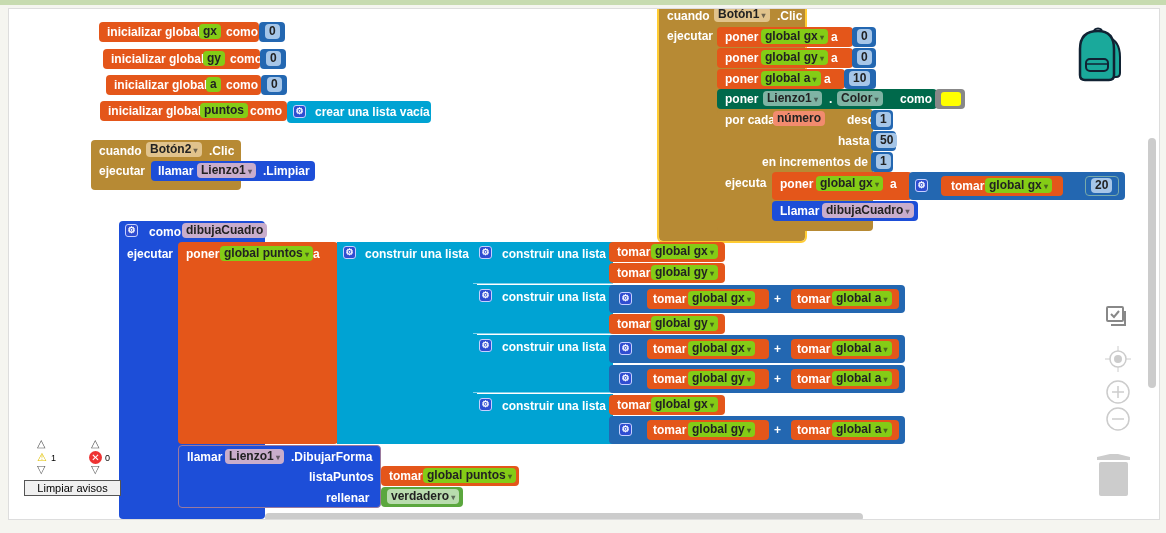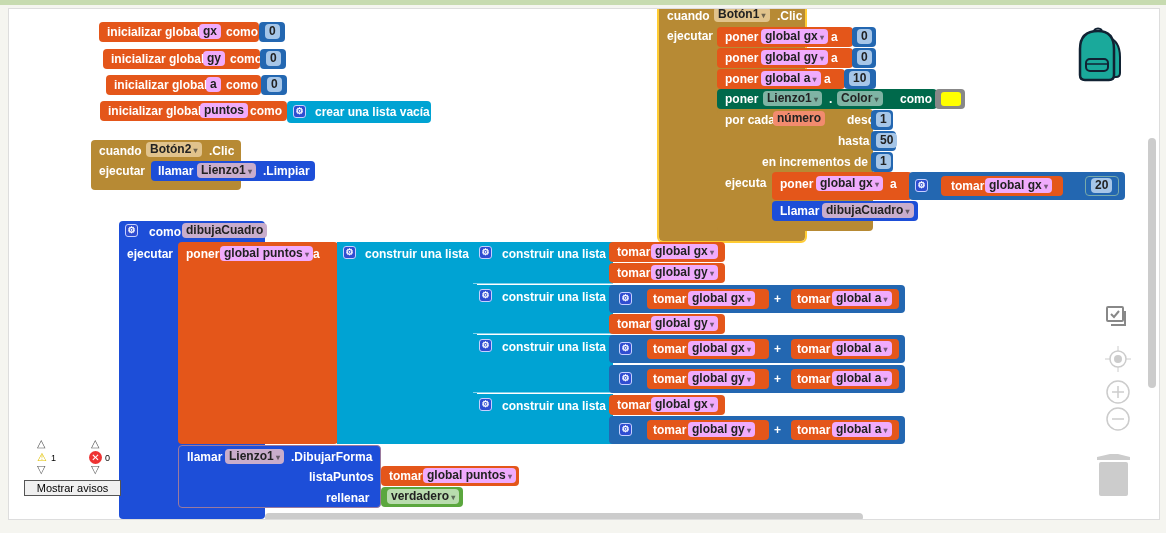--- a/index.html
+++ b/index.html
@@ -4,21 +4,21 @@
 <style>
   * { box-sizing: border-box; margin: 0; padding: 0; }
   html, body { width: 1166px; height: 533px; overflow: hidden; background: #f5f5f0; font-family: "Liberation Sans", sans-serif; }
   #topbar { position: absolute; left: 0; top: 0; width: 1166px; height: 5px; background: #c7dbb0; }
   #workspace { position: absolute; left: 8px; top: 8px; width: 1152px; height: 512px; background: #fff; border: 1px solid #ddd; overflow: hidden; }
   .blk { position: absolute; color: #fff; font-size: 12px; font-weight: bold; white-space: nowrap; border-radius: 4px; }
   .lbl { position: absolute; color: #fff; font-size: 12px; font-family: "Liberation Sans", sans-serif; white-space: nowrap; }
   .field { position: absolute; height: 15px; line-height: 15px; font-size: 12px; padding: 0 4px; border-radius: 4px; white-space: nowrap; color: #222; }
   .dd::after { content: " \25BE"; font-size: 8px; opacity: .6; }
   .orange { background: #e4561a; }
-  .orangeF { background: #f0abfc; }
+  .orangeF { background: #84cc16; }
   .blue { background: #2367b1; }
   .blueF { background: #a6c6e8; }
   .cyan { background: #00a3d3; }
   .gold { background: #b78a34; }
   .goldF { background: #e1c38c; }
   .purple { background: #1d4ed8; padding-left: 38px; }
   .purpleF { background: #c9adcc; }
   .green { background: #00694b; }
   .greenF { background: #7fb4a4; }
   .lgreen { background: #5ba73e; }
@@ -293,21 +293,21 @@
   <div style="position:absolute;left:14px;top:428px;width:100px;height:60px;">
     <span style="position:absolute;left:14px;top:0;font-size:11px;color:#555;">△</span>
     <span style="position:absolute;left:14px;top:14px;font-size:11px;color:#e0c000;">⚠</span>
     <span style="position:absolute;left:28px;top:16px;font-size:9px;color:#000;">1</span>
     <span style="position:absolute;left:14px;top:26px;font-size:11px;color:#555;">▽</span>
     <span style="position:absolute;left:68px;top:0;font-size:11px;color:#555;">△</span>
     <span style="position:absolute;left:66px;top:14px;width:13px;height:13px;border-radius:50%;background:#e33;color:#fff;font-size:10px;line-height:13px;text-align:center;">✕</span>
     <span style="position:absolute;left:82px;top:16px;font-size:9px;color:#000;">0</span>
     <span style="position:absolute;left:68px;top:26px;font-size:11px;color:#555;">▽</span>
   </div>
-  <button style="position:absolute;left:15px;top:471px;width:97px;height:16px;font-size:11px;background:#f0f0f0;border:1px solid #555;font-family:'Liberation Sans',sans-serif;">Mostrar avisos</button>
+  <button style="position:absolute;left:15px;top:471px;width:97px;height:16px;font-size:11px;background:#f0f0f0;border:1px solid #555;font-family:'Liberation Sans',sans-serif;">Limpiar avisos</button>
 
   <svg style="position:absolute;left:1063px;top:18px;" width="52" height="56" viewBox="0 0 52 56">
     <path d="M36 10 Q48 14 48 30 L48 46 Q48 50 44 50 L40 50" fill="#1aa99b" stroke="#123" stroke-width="2"></path>
     <path d="M22 3 Q26 0 30 3" fill="none" stroke="#123" stroke-width="2"></path>
     <path d="M8 22 Q8 4 26 4 Q42 4 42 22 L42 48 Q42 53 37 53 L13 53 Q8 53 8 48 Z" fill="#1aa99b" stroke="#123" stroke-width="2.5"></path>
     <rect x="14" y="32" width="22" height="12" rx="4" fill="#1aa99b" stroke="#123" stroke-width="2"></rect>
     <line x1="14" y1="37" x2="36" y2="37" stroke="#123" stroke-width="1.5"></line>
   </svg>
 
   <svg class="tool" style="left:1096px;top:296px;" width="24" height="24" viewBox="0 0 24 24">

